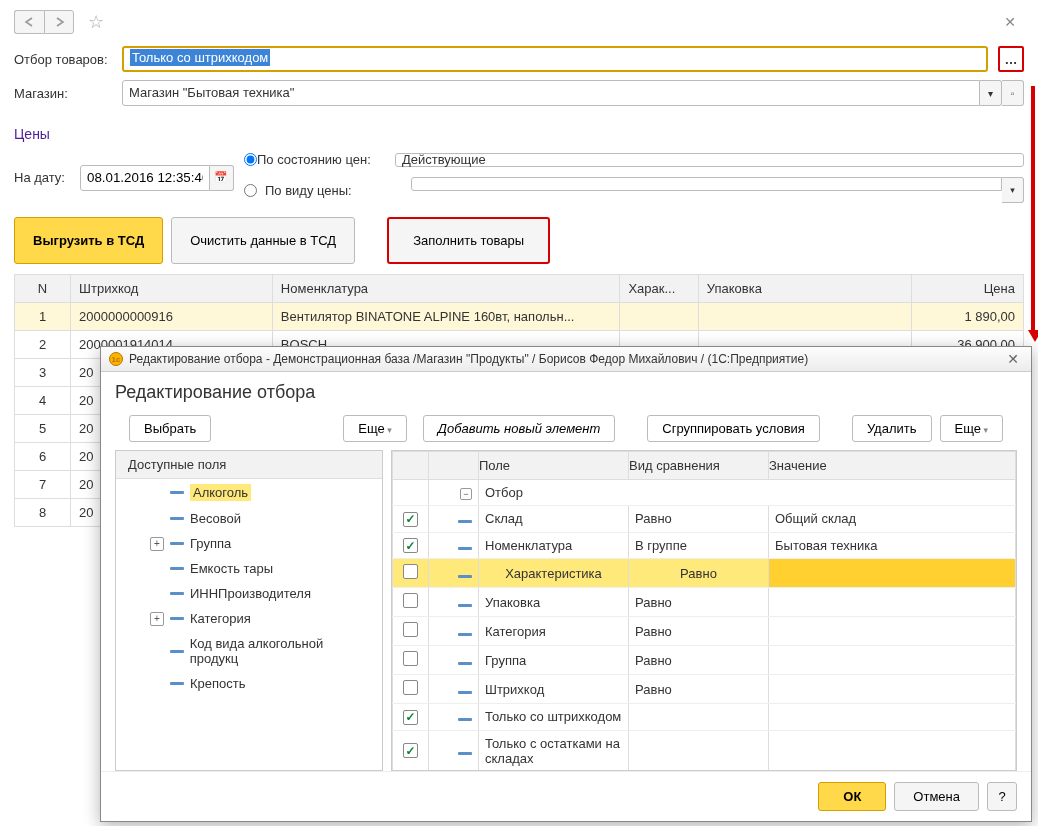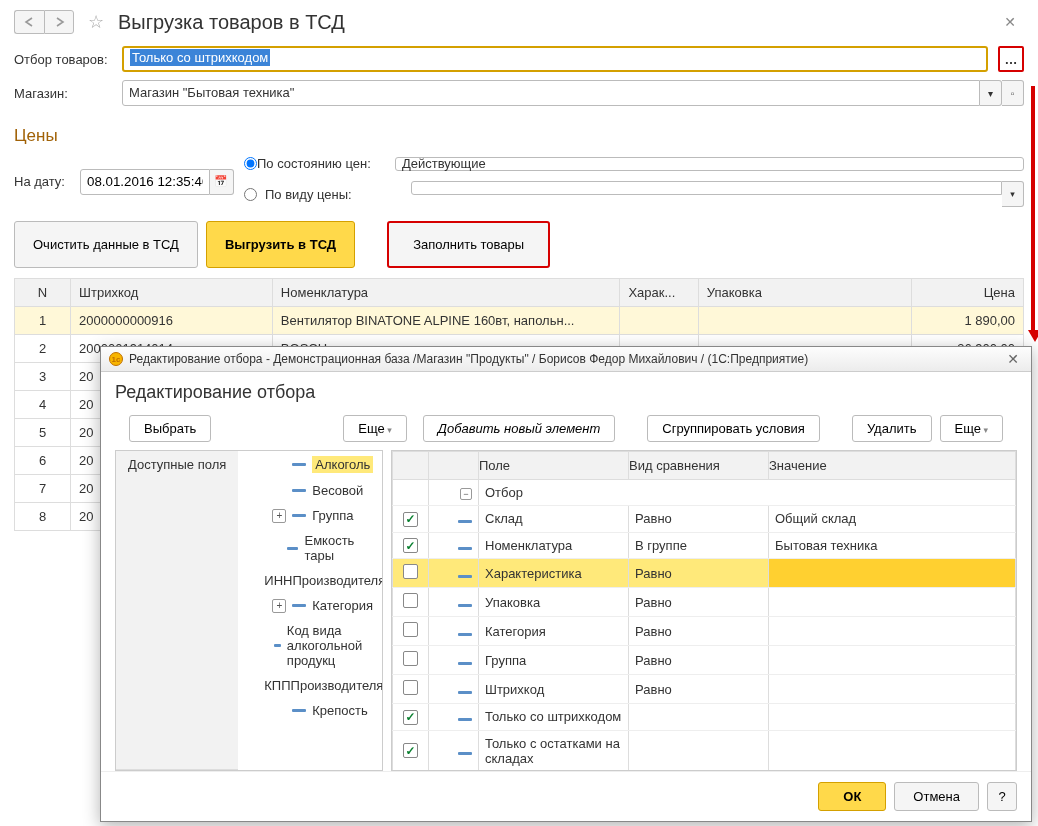--- a/index.html
+++ b/index.html
@@ -19,21 +19,21 @@
 .form-area { padding: 4px 14px; }
 .form-row { display: flex; align-items: center; margin-bottom: 8px; gap: 8px; }
 .form-label { width: 100px; color: #333; }
 .input-wrap { position: relative; flex: 1; display: flex; }
 .text-input { flex: 1; border: 1px solid #bbb; padding: 4px 6px; height: 26px; border-radius: 3px; }
 .highlighted { border: 2px solid #d4a000; padding: 2px 6px; }
 .selected-text { background: #3b84d8; color: #fff; padding: 1px 2px; }
 .input-btn { width: 22px; height: 26px; border: 1px solid #bbb; border-left: none; background: #f5f5f5; display: flex; align-items: center; justify-content: center; cursor: pointer; font-size: 10px; border-radius: 0 3px 3px 0; }
 .ellipsis-btn { border: 2px solid #d60000; width: 26px; height: 26px; display: flex; align-items: center; justify-content: center; cursor: pointer; margin-left: 2px; border-radius: 2px; font-weight: bold; }
 
-.section-head { color: #a16207; font-size: 17px; padding: 8px 14px 6px; }
+.section-head { color: #4c1d95; font-size: 14px; padding: 8px 14px 6px; }
 
 .price-row { display: flex; align-items: center; padding: 4px 14px; gap: 10px; }
 .date-label { width: 56px; }
 .date-input { display: flex; align-items: center; }
 .date-field { width: 130px; height: 26px; border: 1px solid #bbb; padding: 4px 6px; border-radius: 3px 0 0 3px; }
 .cal-btn { width: 24px; height: 26px; border: 1px solid #bbb; border-left: none; background: #f5f5f5; display: flex; align-items: center; justify-content: center; cursor: pointer; border-radius: 0 3px 3px 0; font-size: 11px; }
 .radio-label { white-space: nowrap; width: 130px; }
 .price-input { flex: 1; height: 14px; border: 1px solid #bbb; border-radius: 3px; padding: 4px 6px; display: flex; align-items: center; }
 .price-sel-wrap { display: flex; flex: 1; margin-left: 8px; }
 .price-sel-btn { width: 22px; height: 26px; border: 1px solid #bbb; border-left: none; background: #f5f5f5; border-radius: 0 3px 3px 0; display:flex; align-items:center; justify-content:center; font-size:9px; cursor:pointer;}
@@ -65,36 +65,36 @@
 .dlg-titlebar { background: linear-gradient(#fdfdfd,#ececec); border-bottom: 1px solid #ccc; padding: 4px 8px; display: flex; align-items: center; gap: 6px; font-size: 12px; }
 .dlg-icon { width: 14px; height: 14px; background: #f8b500; border-radius: 50%; border: 1px solid #c07000; font-size:8px; display:flex; align-items:center; justify-content:center; color:#c07000; font-weight:bold;}
 .dlg-close { margin-left: auto; cursor: pointer; font-size: 14px; color: #666; padding: 0 4px; }
 .dlg-head { font-size: 18px; padding: 10px 14px 8px; }
 .dlg-toolbar { display: flex; gap: 8px; padding: 4px 28px 8px; }
 .dlg-toolbar .spacer { flex: 1; }
 .tb-btn { border: 1px solid #bbb; background: #fff; padding: 5px 14px; border-radius: 3px; cursor: pointer; font-size: 13px; }
 .tb-btn.dd::after { content: " ▾"; font-size: 9px; color: #888; }
 
 .dlg-body { flex: 1; display: flex; padding: 0 14px; gap: 8px; overflow: hidden; }
-.pane { border: 1px solid #ccc; display: flex; flex-direction: row; overflow: hidden; }
+.pane { border: 1px solid #ccc; display: flex; flex-direction: column; overflow: hidden; }
 .pane-left { width: 268px; }
 .pane-right { flex: 1; }
 .pane-head { background: #f2f2f2; padding: 6px 8px; border-bottom: 1px solid #ddd; display: flex; }
 .pane-head .ph-col { padding: 0 4px; }
 .tree { flex: 1; overflow: auto; }
 .tree-row { display: flex; align-items: center; padding: 5px 8px; gap: 6px; cursor: pointer; }
 .exp { width: 14px; height: 14px; border: 1px solid #999; display: flex; align-items: center; justify-content: center; font-size: 10px; line-height: 1; color: #555; background: #fff; border-radius: 2px; }
 .exp.empty { border: none; }
 .dash { width: 14px; height: 3px; background: #5b8fc7; border-radius: 1px; }
 .tree-indent { width: 20px; }
 
 .cond-table { width: 100%; border-collapse: collapse; }
 .cond-head th { background: #f2f2f2; border-bottom: 1px solid #ddd; padding: 6px 0; font-weight: normal; text-align: left; }
 .cond-row td { padding: 5px 6px; border-bottom: 1px solid #eee; }
-.cond-row.sel td { background: #ffe97a; }
+.cond-row.sel td { background: #ffe97a; text-align: center; }
 .cond-row.sel td:last-child { background: #ffd030; }
 .chk { width: 15px; height: 15px; border: 1px solid #888; display: inline-flex; align-items: center; justify-content: center; color: #0a8030; font-size: 12px; font-weight: bold; cursor: pointer; background: #fff; border-radius: 2px; }
 .chk.on::before { content: "✓"; }
 .cc-chk { width: 36px; text-align: center; }
 .cc-icon { width: 50px; }
 .cc-field { width: 150px; }
 .cc-cmp { width: 140px; }
 .expand-min { width: 12px; height: 12px; border: 1px solid #999; border-radius:2px; display:inline-flex; align-items:center; justify-content:center; font-size:9px; color:#555;}
 
 .dlg-footer { display: flex; justify-content: flex-end; gap: 8px; padding: 10px 14px; border-top: 1px solid #eee; }
@@ -112,21 +112,20 @@
           <path d="M8 1 L2 5 L8 9" fill="none" stroke="#999" stroke-width="1.6"></path>
         </svg>
     </div>
     <div class="nav-btn">
       <svg width="12" height="10">
           <path d="M4 1 L10 5 L4 9" fill="none" stroke="#999" stroke-width="1.6"></path>
         </svg>
     </div>
   </div>
   <div class="star">☆</div>
-  <div class="title">Выгрузка товаров в ТСД</div>
   <div class="close-x">✕</div>
 </div>
 
 <div class="form-area">
   <div class="form-row">
     <div class="form-label">Отбор товаров:</div>
     <div class="input-wrap">
       <div class="text-input highlighted" style="border-radius:3px;">
         <span class="selected-text">Только со штрихкодом</span>
       </div>
@@ -168,22 +167,22 @@
       <span class="radio-label">По виду цены:</span>
       <div class="price-sel-wrap">
         <div class="price-input" style="border-radius:3px 0 0 3px;"></div>
         <div class="price-sel-btn">▾</div>
       </div>
     </div>
   </div>
 </div>
 
 <div class="actions">
+  <button class="btn btn-yellow">Выгрузить в ТСД</button>
   <button class="btn">Очистить данные в ТСД</button>
-  <button class="btn btn-yellow">Выгрузить в ТСД</button>
   <button class="btn btn-red-border" style="margin-left:24px;">Заполнить товары</button>
 </div>
 
 <div class="table-wrap">
   <table>
     <thead>
       <tr>
         <th class="col-n">N</th>
         <th class="col-barcode">Штрихкод</th>
         <th class="col-nom">Номенклатура</th>
@@ -326,26 +325,20 @@
           <div class="tree-row">
             <span class="tree-indent"></span>
             <span class="exp empty"></span>
             <span class="dash"></span>
             <span>Код вида алкогольной продукц</span>
           </div>
           <div class="tree-row">
             <span class="tree-indent"></span>
             <span class="exp empty"></span>
             <span class="dash"></span>
-            <span>КПППроизводителя</span>
-          </div>
-          <div class="tree-row">
-            <span class="tree-indent"></span>
-            <span class="exp empty"></span>
-            <span class="dash"></span>
             <span>Крепость</span>
           </div>
         </div>
     </div>
     <div class="pane pane-right">
       <table class="cond-table">
         <thead class="cond-head">
           <tr>
             <th class="cc-chk"></th>
             <th class="cc-icon"></th>

